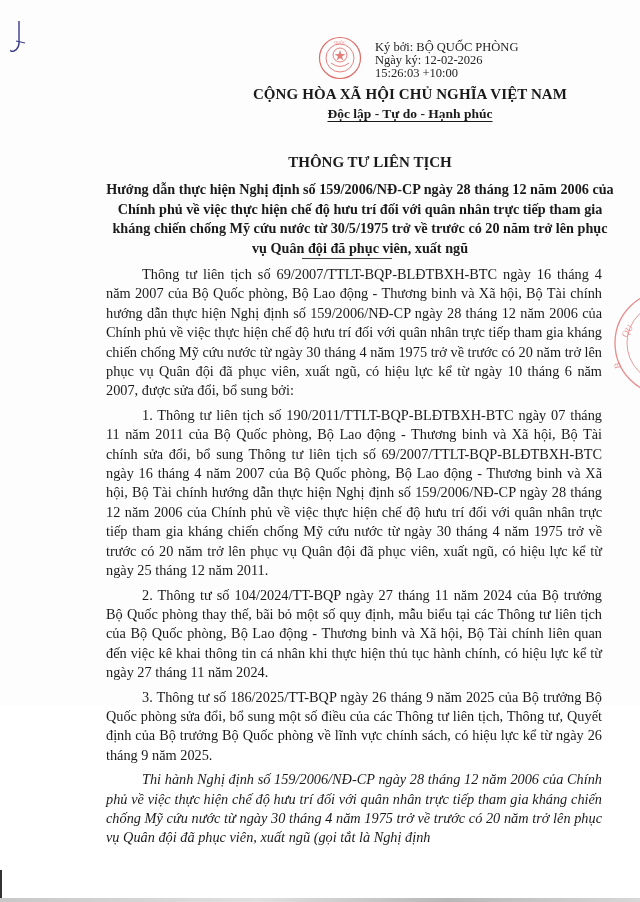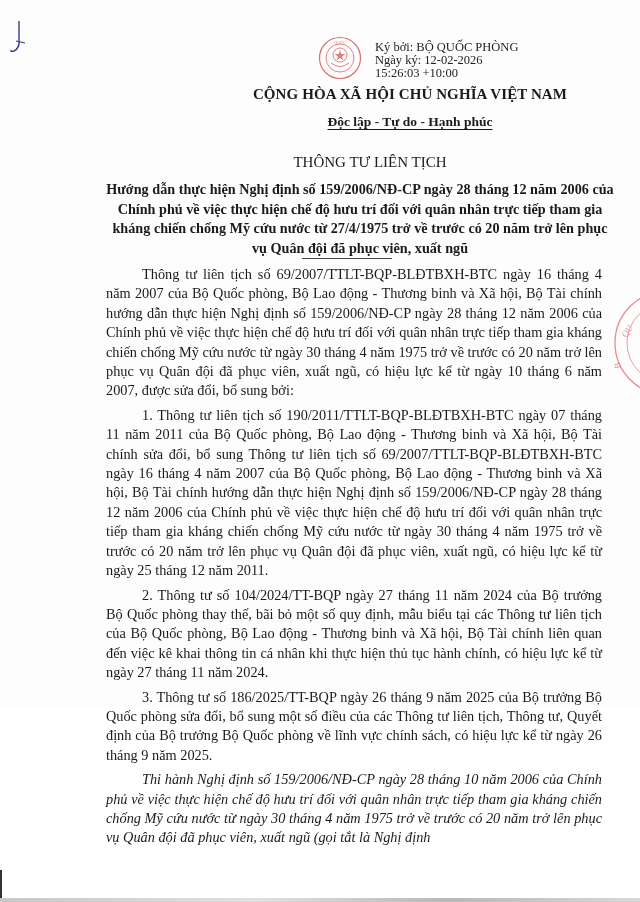--- a/index.html
+++ b/index.html
@@ -10,22 +10,22 @@
       color: #1a1a1a;
       position: relative;
     }
     .page { position: absolute; left: 0; top: 0; width: 640px; height: 706px; background: #fdfdfd; }
     .handmark { position: absolute; left: 4px; top: 18px; width: 24px; height: 40px; }
     .emblem { position: absolute; left: 318px; top: 36px; width: 44px; height: 44px; }
     .sig-block { position: absolute; left: 375px; top: 41px; font-size: 12.5px; line-height: 13px; color: #222; }
     .sig-line { white-space: nowrap; }
     .nation { position: absolute; left: 0; width: 640px; top: 86px; text-align: center; padding-left: 180px; box-sizing: border-box; }
     .nation-title { font-weight: bold; font-size: 15px; letter-spacing: 0.1px; white-space: nowrap; }
-    .nation-motto { font-weight: bold; font-size: 13.5px; margin-top: 11px; text-decoration: underline; text-underline-offset: 3px; white-space: nowrap; }
-    .doc-type { position: absolute; left: 0; width: 640px; top: 154px; text-align: center; padding-left: 100px; box-sizing: border-box; font-weight: normal; font-size: 15px; }
+    .nation-motto { font-weight: bold; font-size: 13.5px; margin-top: 3px; text-decoration: underline; text-underline-offset: 3px; white-space: nowrap; }
+    .doc-type { position: absolute; left: 0; width: 640px; top: 154px; text-align: center; padding-left: 100px; box-sizing: border-box; font-weight: bold; font-size: 15px; }
     .doc-subject { position: absolute; left: 105px; width: 510px; top: 180px; text-align: center; font-weight: bold; font-size: 14.2px; line-height: 19.5px; }
     .subject-rule { position: absolute; left: 302px; top: 258px; width: 90px; height: 1px; background: #444; }
     .body-text { position: absolute; left: 106px; width: 496px; font-size: 14.3px; line-height: 19.4px; text-align: justify; }
     .body-text p { margin: 0 0 5px 0; text-indent: 36px; }
     .body-text p.italic { font-style: italic; }
     .p0 { top: 265px; }
     .stamp-right { position: absolute; left: 612px; top: 288px; width: 70px; height: 110px; }
     .bottom-edge { position: absolute; left: 0; top: 898px; width: 640px; height: 4px; background: linear-gradient(to right, #c8c8c8, #e0e0e0 40%, #b8b8b8 70%, #d8d8d8); }
     .left-edge { position: absolute; left: 0; top: 870px; width: 2px; height: 32px; background: #333; }
   </style>
@@ -53,29 +53,29 @@
     <div class="sig-line">Ngày ký: 12-02-2026</div>
     <div class="sig-line">15:26:03 +10:00</div>
   </div>
 
   <div class="nation">
     <div class="nation-title">CỘNG HÒA XÃ HỘI CHỦ NGHĨA VIỆT NAM</div>
     <div class="nation-motto">Độc lập - Tự do - Hạnh phúc</div>
   </div>
 
   <div class="doc-type">THÔNG TƯ LIÊN TỊCH</div>
-  <div class="doc-subject">Hướng dẫn thực hiện Nghị định số 159/2006/NĐ-CP ngày 28 tháng 12 năm 2006 của Chính phủ về việc thực hiện chế độ hưu trí đối với quân nhân trực tiếp tham gia kháng chiến chống Mỹ cứu nước từ 27/4/1975 trở về trước có 20 năm trở lên phục vụ Quân đội đã phục viên, xuất ngũ</div>
+  <div class="doc-subject">Hướng dẫn thực hiện Nghị định số 159/2006/NĐ-CP ngày 28 tháng 12 năm 2006 của Chính phủ về việc thực hiện chế độ hưu trí đối với quân nhân trực tiếp tham gia kháng chiến chống Mỹ cứu nước từ 30/5/1975 trở về trước có 20 năm trở lên phục vụ Quân đội đã phục viên, xuất ngũ</div>
   <div class="subject-rule"></div>
 
   <div class="body-text p0">
     <p>Thông tư liên tịch số 69/2007/TTLT-BQP-BLĐTBXH-BTC ngày 16 tháng 4 năm 2007 của Bộ Quốc phòng, Bộ Lao động - Thương binh và Xã hội, Bộ Tài chính hướng dẫn thực hiện Nghị định số 159/2006/NĐ-CP ngày 28 tháng 12 năm 2006 của Chính phủ về việc thực hiện chế độ hưu trí đối với quân nhân trực tiếp tham gia kháng chiến chống Mỹ cứu nước từ ngày 30 tháng 4 năm 1975 trở về trước có 20 năm trở lên phục vụ Quân đội đã phục viên, xuất ngũ, có hiệu lực kể từ ngày 10 tháng 6 năm 2007, được sửa đổi, bổ sung bởi:</p>
     <p>1. Thông tư liên tịch số 190/2011/TTLT-BQP-BLĐTBXH-BTC ngày 07 tháng 11 năm 2011 của Bộ Quốc phòng, Bộ Lao động - Thương binh và Xã hội, Bộ Tài chính sửa đổi, bổ sung Thông tư liên tịch số 69/2007/TTLT-BQP-BLĐTBXH-BTC ngày 16 tháng 4 năm 2007 của Bộ Quốc phòng, Bộ Lao động - Thương binh và Xã hội, Bộ Tài chính hướng dẫn thực hiện Nghị định số 159/2006/NĐ-CP ngày 28 tháng 12 năm 2006 của Chính phủ về việc thực hiện chế độ hưu trí đối với quân nhân trực tiếp tham gia kháng chiến chống Mỹ cứu nước từ ngày 30 tháng 4 năm 1975 trở về trước có 20 năm trở lên phục vụ Quân đội đã phục viên, xuất ngũ, có hiệu lực kể từ ngày 25 tháng 12 năm 2011.</p>
     <p>2. Thông tư số 104/2024/TT-BQP ngày 27 tháng 11 năm 2024 của Bộ trưởng Bộ Quốc phòng thay thế, bãi bỏ một số quy định, mẫu biểu tại các Thông tư liên tịch của Bộ Quốc phòng, Bộ Lao động - Thương binh và Xã hội, Bộ Tài chính liên quan đến việc kê khai thông tin cá nhân khi thực hiện thủ tục hành chính, có hiệu lực kể từ ngày 27 tháng 11 năm 2024.</p>
     <p>3. Thông tư số 186/2025/TT-BQP ngày 26 tháng 9 năm 2025 của Bộ trưởng Bộ Quốc phòng sửa đổi, bổ sung một số điều của các Thông tư liên tịch, Thông tư, Quyết định của Bộ trưởng Bộ Quốc phòng về lĩnh vực chính sách, có hiệu lực kể từ ngày 26 tháng 9 năm 2025.</p>
-    <p class="italic">Thi hành Nghị định số 159/2006/NĐ-CP ngày 28 tháng 10 năm 2006 của Chính phủ về việc thực hiện chế độ hưu trí đối với quân nhân trực tiếp tham gia kháng chiến chống Mỹ cứu nước từ ngày 30 tháng 4 năm 1975 trở về trước có 20 năm trở lên phục vụ Quân đội đã phục viên, xuất ngũ (gọi tắt là Nghị định</p>
+    <p class="italic">Thi hành Nghị định số 159/2006/NĐ-CP ngày 28 tháng 12 năm 2006 của Chính phủ về việc thực hiện chế độ hưu trí đối với quân nhân trực tiếp tham gia kháng chiến chống Mỹ cứu nước từ ngày 30 tháng 4 năm 1975 trở về trước có 20 năm trở lên phục vụ Quân đội đã phục viên, xuất ngũ (gọi tắt là Nghị định</p>
   </div>
 
   <svg class="stamp-right" viewBox="0 0 70 110">
     <circle cx="55" cy="55" r="52" fill="none" stroke="#e06666" stroke-width="1.3" opacity="0.75"></circle>
     <circle cx="55" cy="55" r="40" fill="none" stroke="#e06666" stroke-width="1" opacity="0.65"></circle>
     <text x="14" y="50" font-size="9" fill="#e06666" opacity="0.7" transform="rotate(-55 14 50)">QU</text>
     <text x="9" y="80" font-size="9" fill="#e06666" opacity="0.7" transform="rotate(-100 9 80)">B</text>
     <path d="M30 40 L40 60 L30 75" stroke="#e06666" stroke-width="1" fill="none" opacity="0.55"></path>
   </svg>
 

